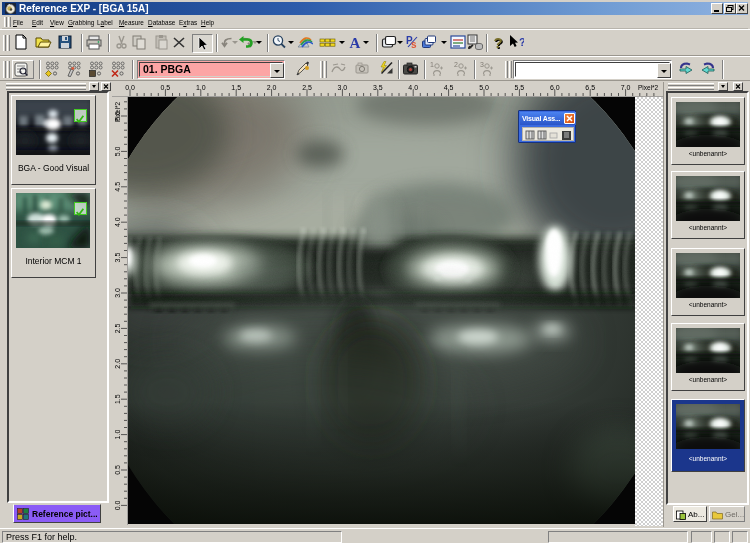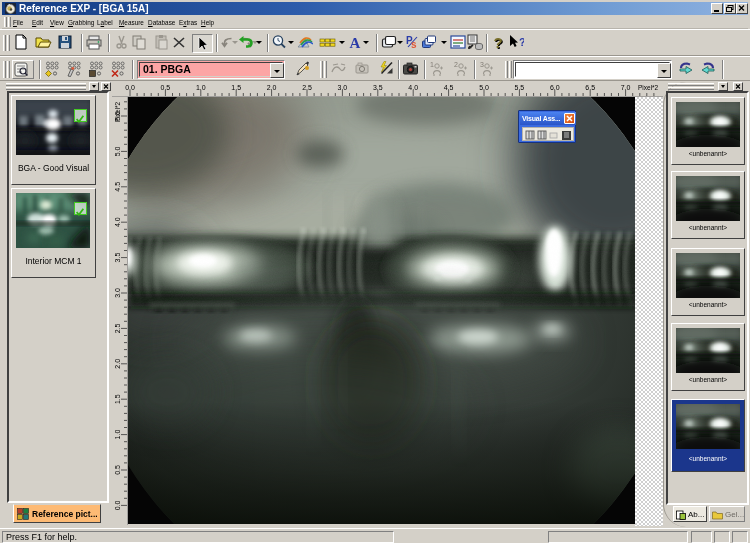--- a/index.html
+++ b/index.html
@@ -478,21 +478,21 @@
 <rect x="-4" y="29" width="82" height="3" fill="#12231a" filter="url(#b2)"></rect>
 <ellipse cx="30" cy="38" rx="8" ry="4" fill="#b8d4c6" filter="url(#b2)" opacity="0.85"></ellipse>
 <ellipse cx="18" cy="45" rx="7" ry="5" fill="#3f6e56" filter="url(#b4)"></ellipse>
 <ellipse cx="40" cy="48" rx="10" ry="5" fill="#356049" filter="url(#b4)"></ellipse>
 </svg></div>
     <div class="abs" style="left:62px;top:13px;width:13px;height:13px;background:rgba(235,248,235,0.75);border:1.5px solid #44cc22;"><svg width="10" height="10" viewBox="0 0 9 9">
           <path d="M1.5 4.5 L3.5 7 L7.5 1.5" stroke="#35b815" stroke-width="1.6" fill="none"></path>
         </svg></div>
     <div class="cardlabel" style="top:67px;font-size:8.5px;">Interior MCM 1</div>
   </div>
-  <div class="abs" style="left:11px;top:422px;width:88px;height:19px;background:#fdba74;
+  <div class="abs" style="left:11px;top:422px;width:88px;height:19px;background:#8b5cf6;
        border:1px solid;border-color:#D4D0C8 #404040 #404040 #fff;font-size:8.5px;font-weight:bold;line-height:18px;white-space:nowrap;overflow:hidden;">
     <svg class="abs" style="left:3px;top:3px" width="12" height="12" viewBox="0 0 12 12">
       <rect x="0.5" y="0.5" width="5" height="5" fill="#b43c28" stroke="#222" stroke-width="0.6"></rect>
       <rect x="6.5" y="0.5" width="5" height="5" fill="#1c8040" stroke="#222" stroke-width="0.6"></rect>
       <rect x="0.5" y="6.5" width="5" height="5" fill="#c8a820" stroke="#222" stroke-width="0.6"></rect>
       <rect x="6.5" y="6.5" width="5" height="5" fill="#207878" stroke="#222" stroke-width="0.6"></rect>
     </svg>
     <span style="position:absolute;left:18px">Reference pict...</span>
   </div>
 </div>
@@ -843,21 +843,21 @@
               <rect x="27" y="5" width="7" height="5" fill="#e4e1d8"></rect>
             </g>
    <rect x="39" y="3" width="9" height="9" fill="#3a3a3a"></rect>
             <path d="M41 5 L46 5 M41 7 L46 7 M41 9 L46 9" stroke="#ddd" stroke-width="0.8"></path>
   </svg>
  </div>
 </div>
   </div>
 </div>
 
-<div class="abs" id="rightpanel" style="left:663px;top:82px;width:87px;height:445px;background:#D4D0C8;border-left:1px solid #9a968e;border-radius:23px;">
+<div class="abs" id="rightpanel" style="left:663px;top:82px;width:87px;height:445px;background:#D4D0C8;border-left:1px solid #9a968e;">
   <div class="minibar" style="left:2px;top:0;width:83px;">
     <div class="mline" style="left:2px;top:1px;width:46px;"></div>
     <div class="mline" style="left:2px;top:5px;width:46px;"></div>
     <div class="mbtn" style="left:52px;top:0;">
         <svg width="8" height="7">
           <path d="M2 2 L6 2 L4 5 Z" fill="#000"></path>
         </svg>
       </div>
     <div class="mbtn" style="left:67px;top:0;">
         <svg width="8" height="7">
@@ -977,17 +977,17 @@
   <div class="abs" style="left:45px;top:424px;width:36px;height:16px;background:#D4D0C8;
        border:1px solid;border-color:#fff #808080 #808080 #fff;font-size:8px;line-height:15px;color:#6e6a64;">
     <svg class="abs" style="left:2px;top:4px" width="11" height="9" viewBox="0 0 11 9">
       <path d="M0.5 8 L0.5 1 L4 1 L5 2.5 L10.5 2.5 L10.5 8 Z" fill="#E8C83C" stroke="#806820" stroke-width="0.7"></path>
     </svg>
     <span style="position:absolute;left:15px">Gel...</span>
   </div>
 </div>
 
 <div id="statusbar">
-  <div class="spane" style="left:2px;width:392px;">Press F1 for help.</div>
+  <div class="spane" style="left:2px;width:340px;">Press F1 for help.</div>
   <div class="spane" style="left:548px;width:140px;"></div>
   <div class="spane" style="left:691px;width:21px;"></div>
   <div class="spane" style="left:714px;width:16px;"></div>
   <div class="spane" style="left:732px;width:16px;"></div>
 </div>
 </body></html>

